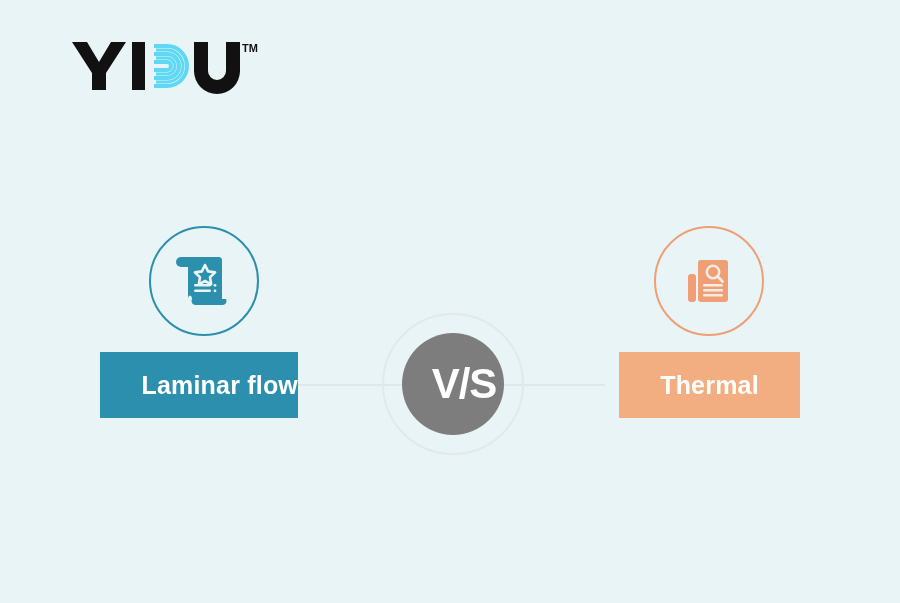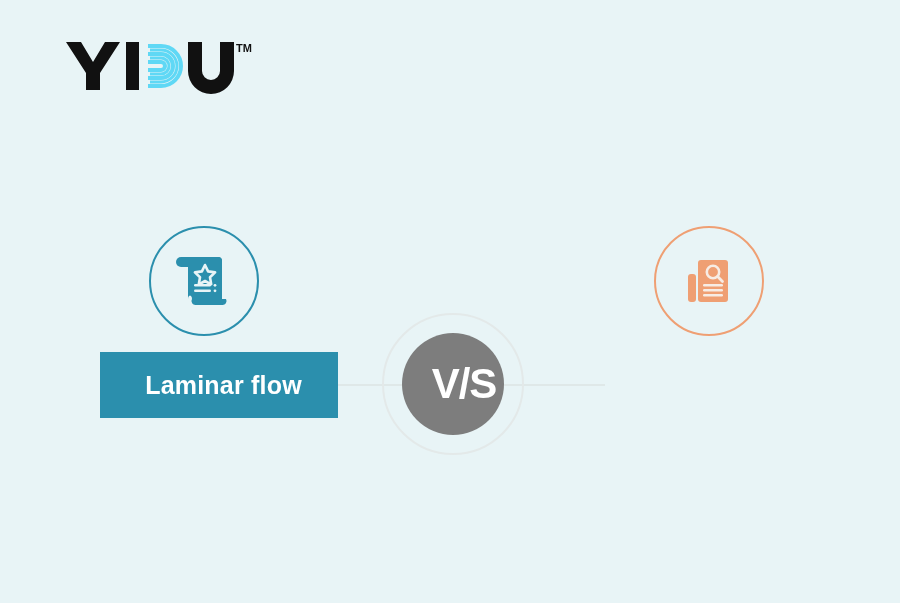--- a/index.html
+++ b/index.html
@@ -11,21 +11,21 @@
     height: 603px;
     background: #e8f4f6;
     font-family: "Liberation Sans", sans-serif;
     overflow: hidden;
     position: relative;
   }
 
   
   #brand-logo {
     position: absolute;
-    left: 64px;
+    left: 70px;
     top: 38px;
     width: 190px;
     height: 56px;
     text-align: right;
   }
   #brand-logo svg { display: block; }
 
   
   #comparison-stage {
     position: absolute;
@@ -72,23 +72,23 @@
   .label-box {
     position: absolute;
     top: 352px;
     height: 66px;
     display: flex;
     align-items: center;
     box-sizing: border-box;
   }
   #label-box-left {
     left: 100px;
-    width: 238px;
+    width: 198px;
     background: #2b8fad;
-    justify-content: center;
+    justify-content: flex-end;
     padding-left: 9px;
   }
   #label-box-right {
     left: 619px;
     width: 181px;
     background: #f2ad80;
     justify-content: center;
   }
   .label-text {
     color: #ffffff;
@@ -194,19 +194,22 @@
       <rect x="23" y="32" width="20" height="2.4" rx="1.2" fill="#f7ece4"></rect>
       <rect x="23" y="37" width="20" height="2.4" rx="1.2" fill="#f7ece4"></rect>
       <rect x="23" y="42" width="20" height="2.4" rx="1.2" fill="#f7ece4"></rect>
     </svg>
   </div>
 
   <div class="label-box" id="label-box-left">
     <span class="label-text">Laminar flow</span>
   </div>
 
+  <div class="label-box" id="label-box-right">
+    <span class="label-text">Thermal</span>
+  </div>
 
   <div id="vs-outer-ring"></div>
   <div id="vs-badge">
     <span id="vs-badge-label">V/S</span>
   </div>
 
 </div>
 
 </body></html>

